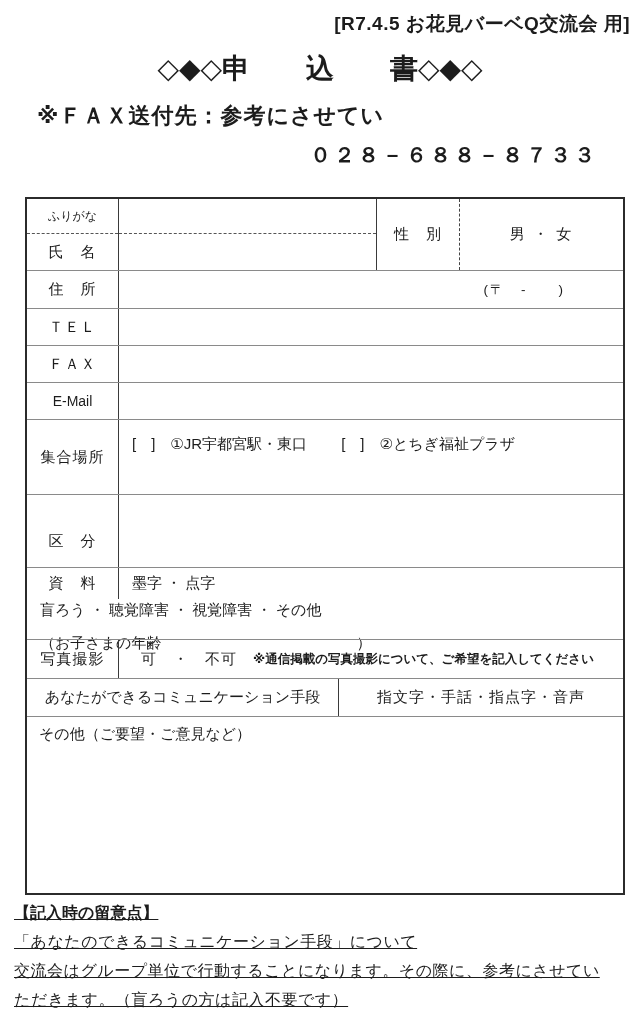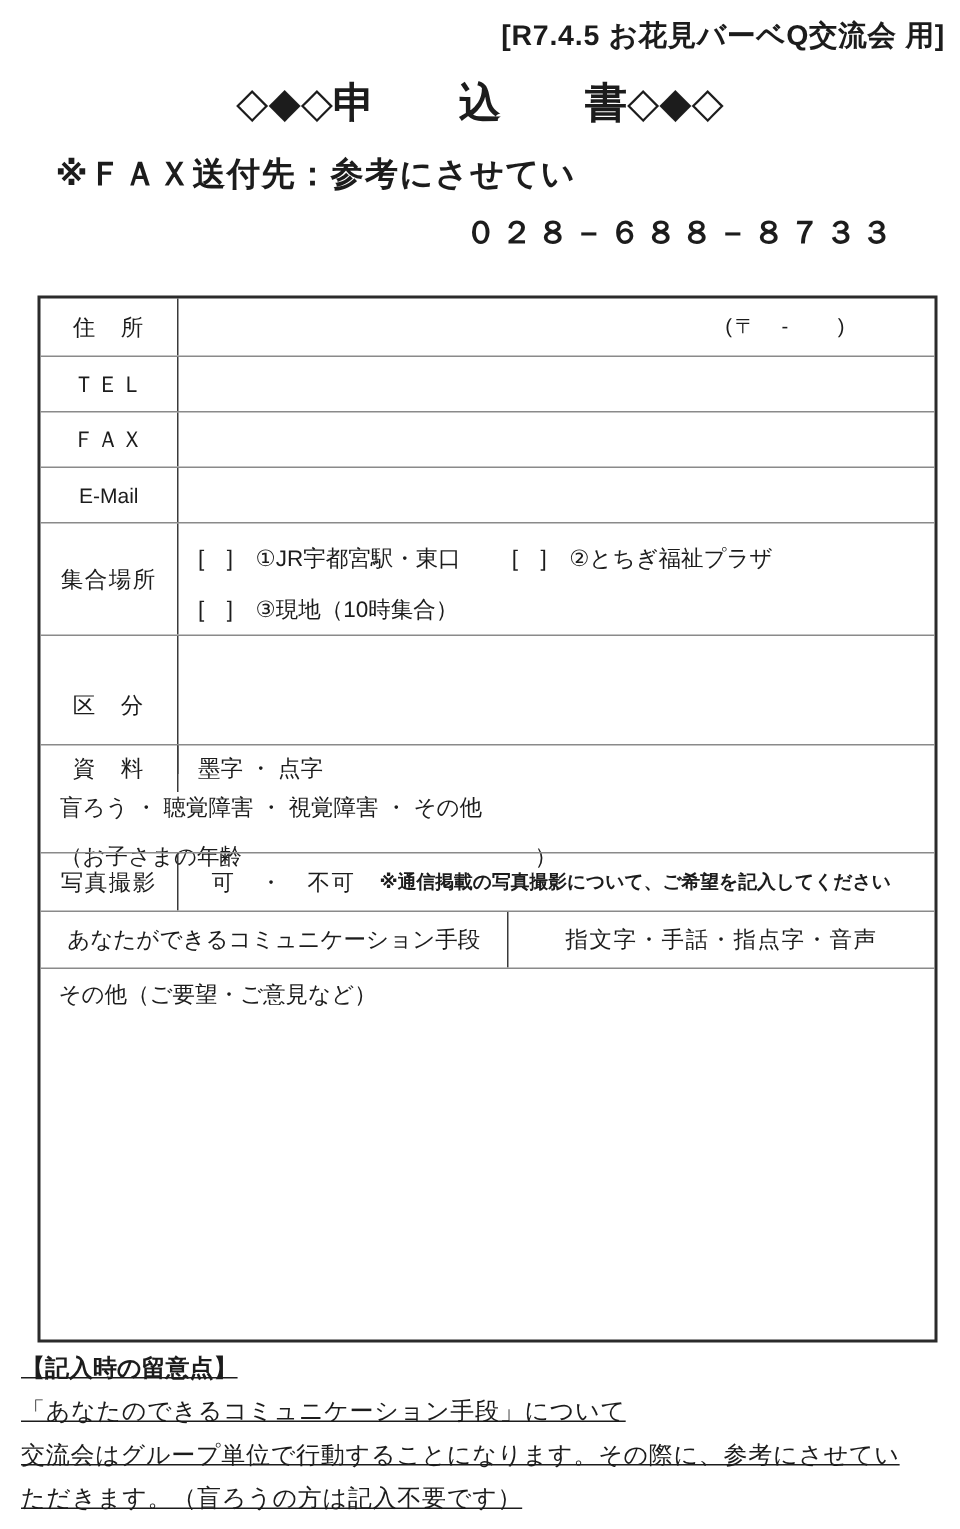--- a/index.html
+++ b/index.html
@@ -111,20 +111,32 @@
 </head>
 <body>
 
 <div class="event-tag">[R7.4.5 お花見バーベQ交流会 用]</div>
 <div class="doc-title">◇◆◇申　　込　　書◇◆◇</div>
 <div class="fax-to">※ＦＡＸ送付先：参考にさせてい</div>
 <div class="fax-number">０２８－６８８－８７３３</div>
 
 <div class="form-table">
 
+  <div class="row row-name">
+    <div class="r1-left">
+      <div class="r1-furigana">ふりがな</div>
+      <div class="r1-shimei">氏　名</div>
+    </div>
+    <div class="r1-name-entry">
+      <div class="r1-name-top"></div>
+      <div class="r1-name-bottom"></div>
+    </div>
+    <div class="r1-sex-label">性　別</div>
+    <div class="r1-sex-value">男 ・ 女</div>
+  </div>
 
   <div class="row row-address">
     <div class="label-cell">住　所</div>
     <div class="content-cell">
       <span>(〒　-　　)</span>
     </div>
   </div>
 
   <div class="row row-tel">
     <div class="label-cell">ＴＥＬ</div>
@@ -142,23 +154,20 @@
   </div>
 
   <div class="row row-meeting">
     <div class="label-cell">集合場所</div>
     <div class="meeting-content">
       <div class="meeting-line">
         <span>[　]　①JR宇都宮駅・東口</span>
         <span class="gap"></span>
         <span>[　]　②とちぎ福祉プラザ</span>
       </div>
-      <div class="meeting-line">
-        <span>[　]　③現地（10時集合）</span>
-      </div>
     </div>
   </div>
 
   <div class="row row-category">
     <div class="label-cell">区　分</div>
     <div class="category-content">
       <div>盲ろう ・ 聴覚障害 ・ 視覚障害 ・ その他</div>
       <div>（お子さまの年齢　　　　　　　　　　　　　）</div>
     </div>
   </div>

